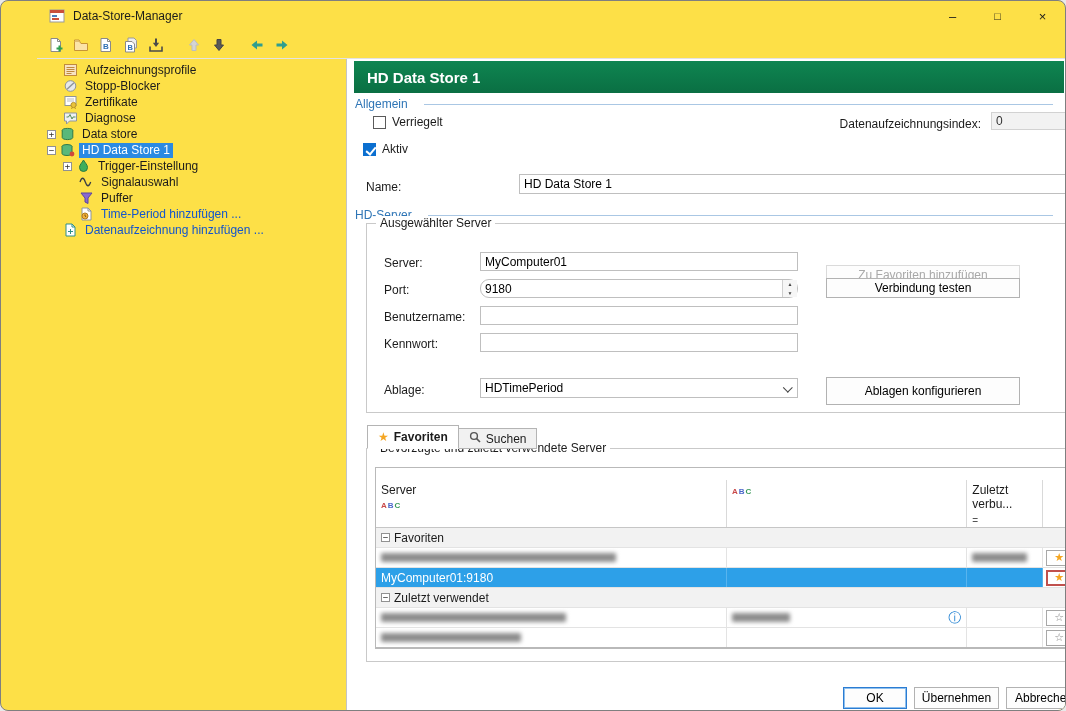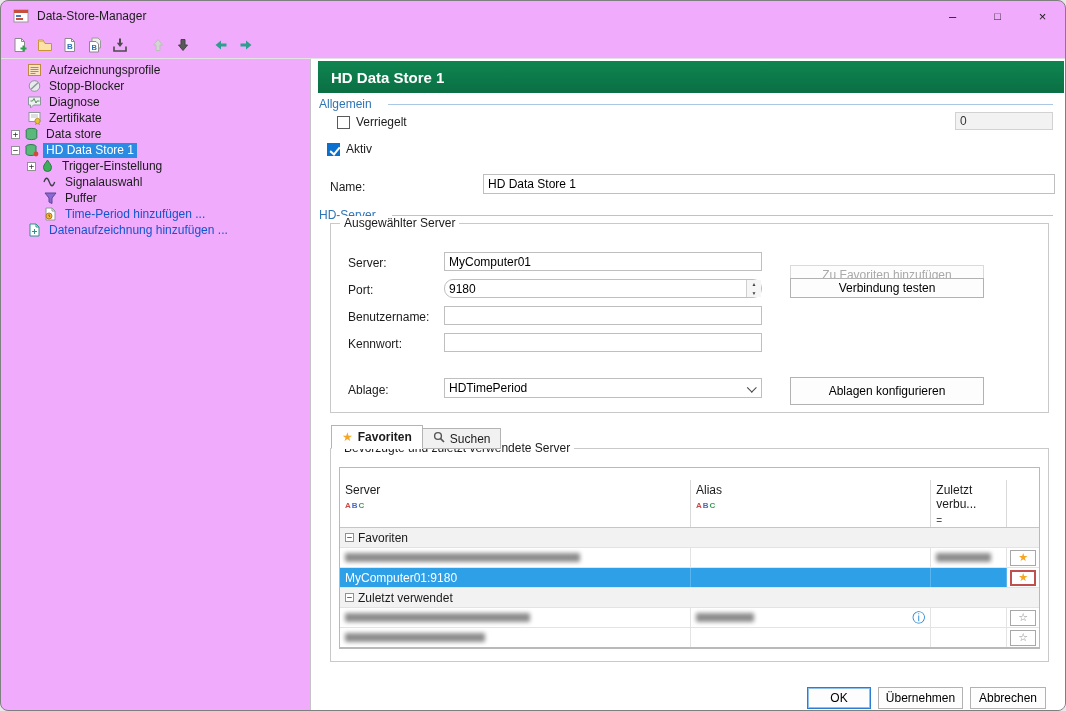--- a/index.html
+++ b/index.html
@@ -1,20 +1,20 @@
 <!DOCTYPE html>
 <html><head>
 <meta charset="utf-8">
 <style>
   * { box-sizing: border-box; margin: 0; padding: 0; }
   html, body { background: #e9e9e9; }
   body { font-family: "Liberation Sans", "DejaVu Sans", sans-serif; font-size: 12px; color: #1b1b1b; }
 
-  .window { width: 1066px; height: 711px; background: #f0abfc; border: 1px solid #7f7f7f;
-            border-radius: 8px; overflow: hidden; display: flex; flex-direction: column; }
+  .window { width: 1066px; height: 711px; background: #fde047; border: 1px solid #7f7f7f;
+            border-radius: 8px; overflow: hidden; display: flex; flex-direction: column; padding-left: 36px; }
 
   
   .titlebar { flex: 0 0 30px; display: flex; align-items: center; }
   .app-icon { margin: 0 8px 0 12px; width: 16px; height: 16px; flex: 0 0 16px; }
   .title-text { font-size: 12px; }
   .win-controls { margin-left: auto; display: flex; height: 100%; }
   .win-btn { width: 45px; height: 100%; display: flex; align-items: center; justify-content: center;
              font-size: 13px; color: #1b1b1b; }
   .win-btn.max { font-size: 11px; }
 
@@ -204,39 +204,39 @@
               <circle cx="7.5" cy="7" r="5.3" fill="#e7e9ec" stroke="#8f959c"></circle>
               <path d="M4 10.3L11 3.7" stroke="#8f959c" stroke-width="1.5"></path>
             </svg>
           </span>
         <span class="tlabel">Stopp-Blocker</span>
       </div>
 
       <div class="tree-item" style="padding-left:26px">
         <span class="ticon">
             <svg width="15" height="14">
-              <path d="M1.5 2h12v8h-7l-3 3v-3h-2z" fill="#eef1f4" stroke="#8f959c"></path>
-              <path d="M3.5 6h2L7 3.5 9 8l1-2h2.5" fill="none" stroke="#5a8f5a"></path>
-            </svg>
-          </span>
-        <span class="tlabel">Diagnose</span>
-      </div>
-
-      <div class="tree-item" style="padding-left:26px">
-        <span class="ticon">
-            <svg width="15" height="14">
               <rect x="2" y="1.5" width="11" height="9" fill="#fff" stroke="#8f959c"></rect>
               <path d="M4 4h7M4 6h7" stroke="#b8bdc4"></path>
               <circle cx="10.5" cy="10" r="2.6" fill="#e8c33a" stroke="#b8932a"></circle>
               <path d="M9.5 12l-1 2M11.5 12l1 2" stroke="#b8932a"></path>
             </svg>
           </span>
         <span class="tlabel">Zertifikate</span>
       </div>
 
+      <div class="tree-item" style="padding-left:26px">
+        <span class="ticon">
+            <svg width="15" height="14">
+              <path d="M1.5 2h12v8h-7l-3 3v-3h-2z" fill="#eef1f4" stroke="#8f959c"></path>
+              <path d="M3.5 6h2L7 3.5 9 8l1-2h2.5" fill="none" stroke="#5a8f5a"></path>
+            </svg>
+          </span>
+        <span class="tlabel">Diagnose</span>
+      </div>
+
       <div class="tree-item" style="padding-left:10px">
         <span class="expander">+</span>
         <span class="ticon">
             <svg width="15" height="14">
               <ellipse cx="7.5" cy="3.5" rx="5.3" ry="2.1" fill="#59b87a" stroke="#2e7a4c"></ellipse>
               <path d="M2.2 3.5v7c0 1.2 2.4 2.1 5.3 2.1s5.3-.9 5.3-2.1v-7" fill="#59b87a" stroke="#2e7a4c"></path>
             </svg>
           </span>
         <span class="tlabel">Data store</span>
       </div>
@@ -318,20 +318,21 @@
       <div class="cb-row" style="left:26px; top:55px;">
         <span class="cb"></span>
         <span class="flabel">Verriegelt</span>
       </div>
 
       <div class="cb-row" style="left:16px; top:82px;">
         <span class="cb checked"></span>
         <span class="flabel">Aktiv</span>
       </div>
 
+      <div class="abs flabel" style="left:404px; top:58px; width:230px; text-align:right;">Datenaufzeichnungsindex:</div>
       <div class="field" style="left:644px; top:53px; width:98px; height:18px;">
         <input class="tb" disabled="" value="0" style="">
       </div>
 
       <div class="abs flabel" style="left:19px; top:121px;">Name:</div>
       <div class="field" style="left:172px; top:115px; width:572px; height:20px;">
         <input class="tb" value="HD Data Store 1" style="">
       </div>
 
       <div class="section" style="left:8px; top:149px; right:12px;">
@@ -395,21 +396,20 @@
         <span class="gb-label">Bevorzugte und zuletzt verwendete Server</span>
 
         <div class="grid">
 
           <div class="g-head">
             <div class="g-hcell col-server">
               <div class="colname">Server</div>
               <div class="g-filter"><span class="fa">A</span><span class="fb">B</span><span class="fc">C</span></div>
             </div>
             <div class="g-hcell col-alias">
-              <div class="colname">Alias</div>
               <div class="g-filter"><span class="fa">A</span><span class="fb">B</span><span class="fc">C</span></div>
             </div>
             <div class="g-hcell col-last">
               <div class="colname">Zuletzt verbu...</div>
               <div class="g-filter feq">=</div>
             </div>
             <div class="g-hcell col-star"></div>
           </div>
 
           <div class="g-row g-group">

